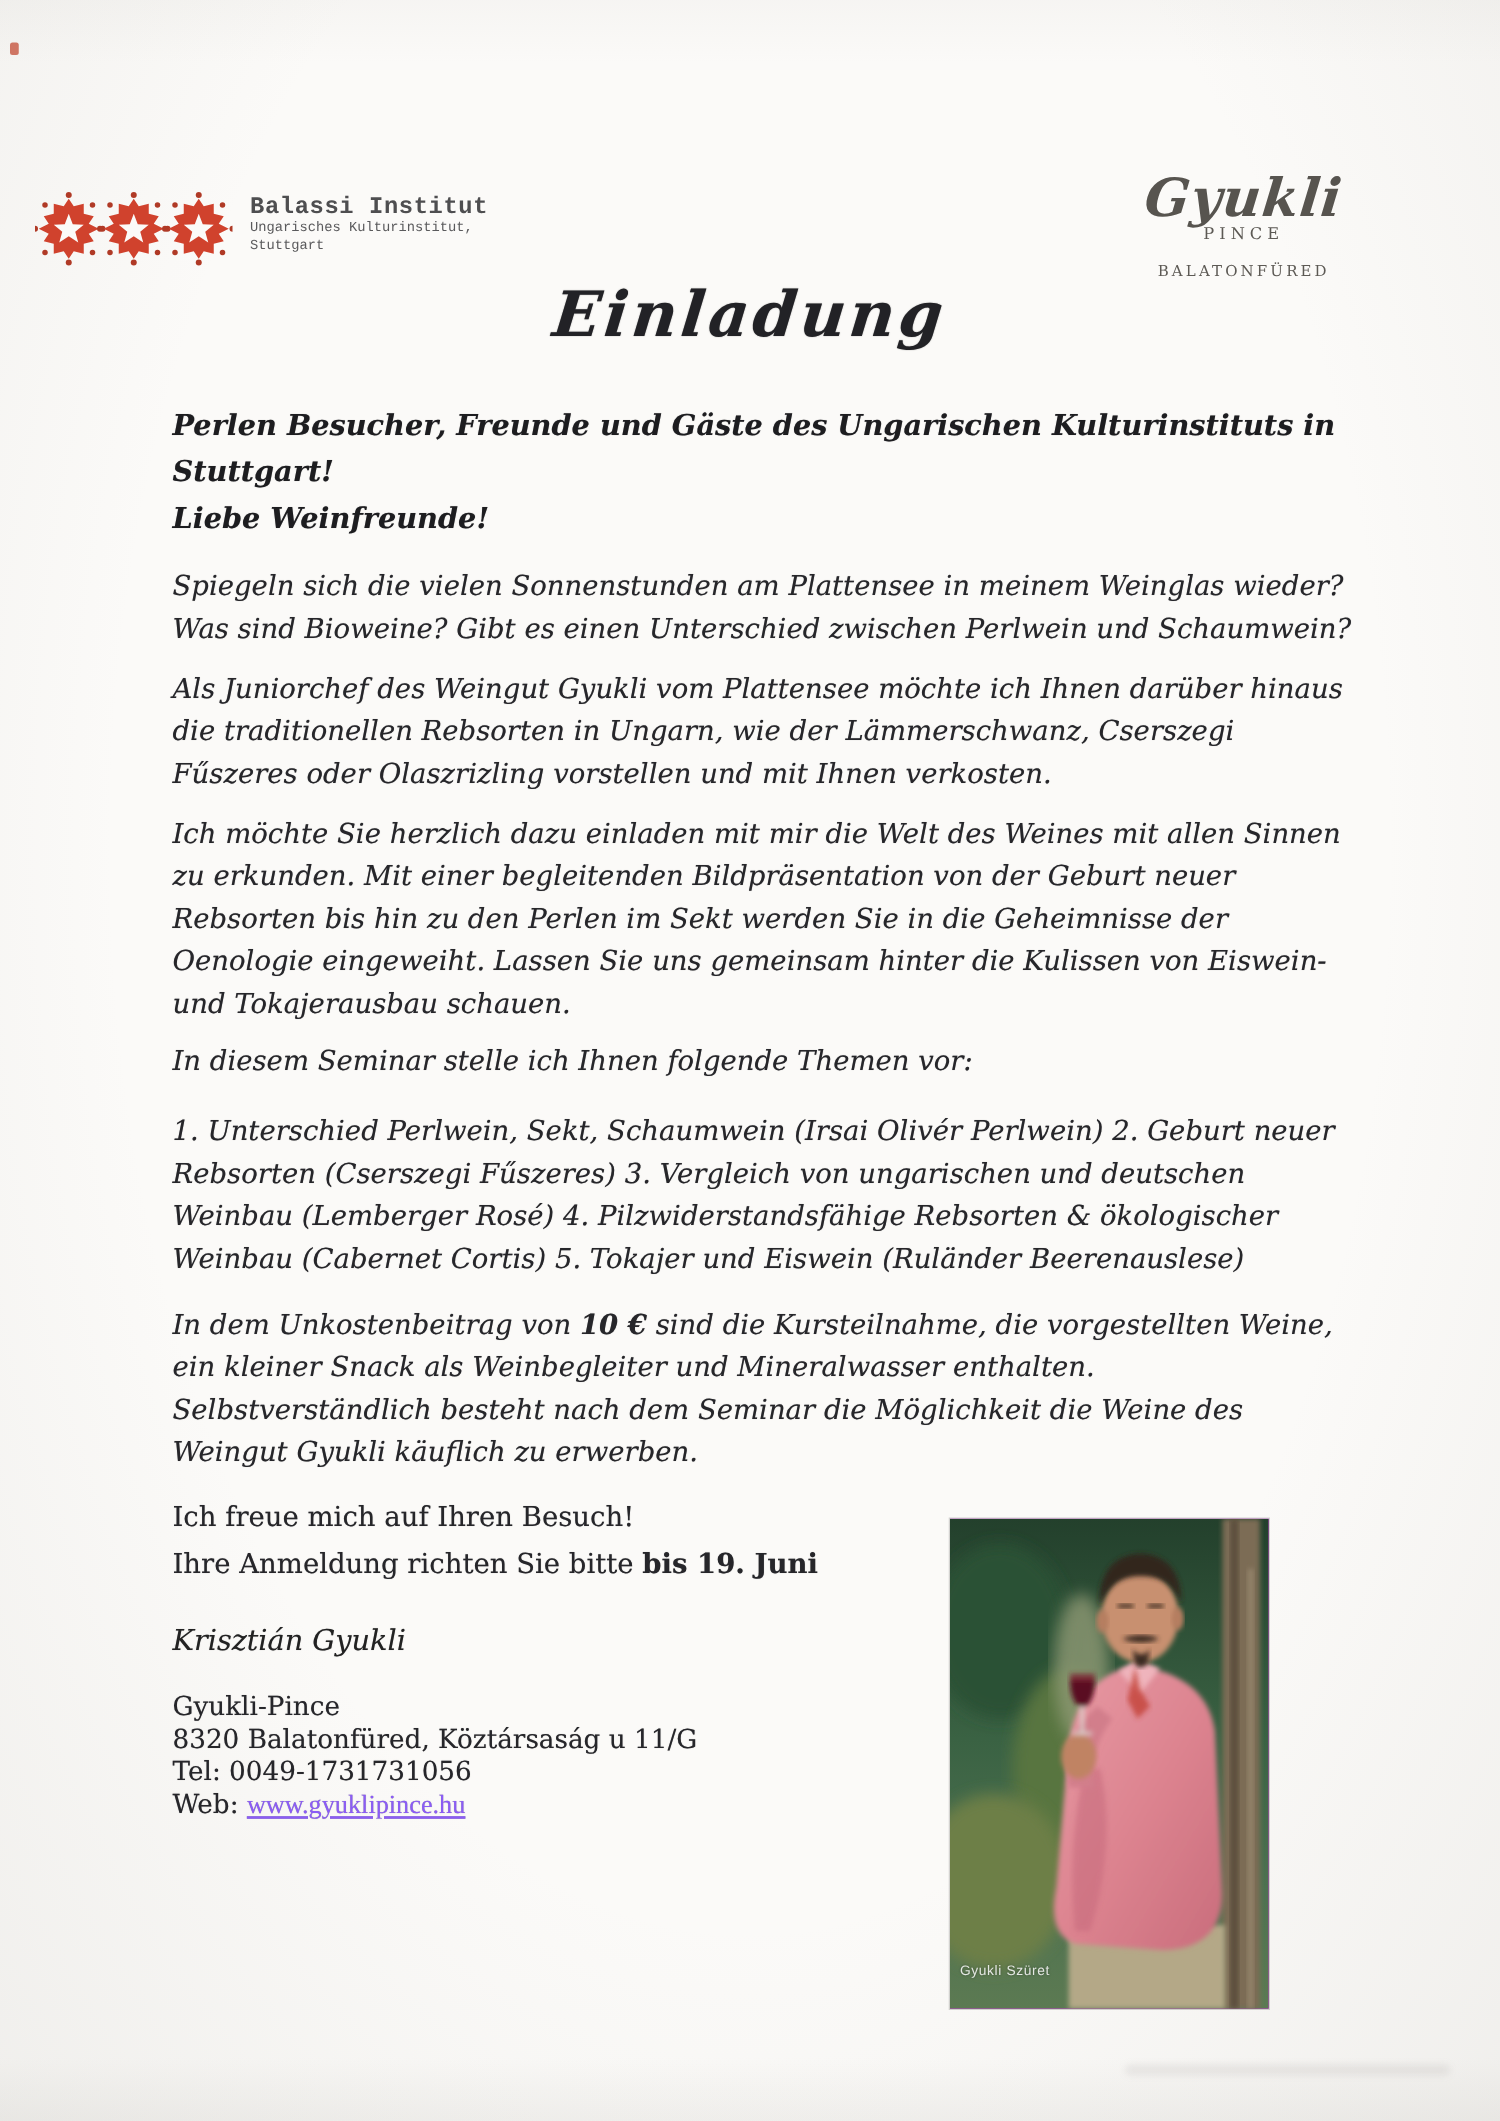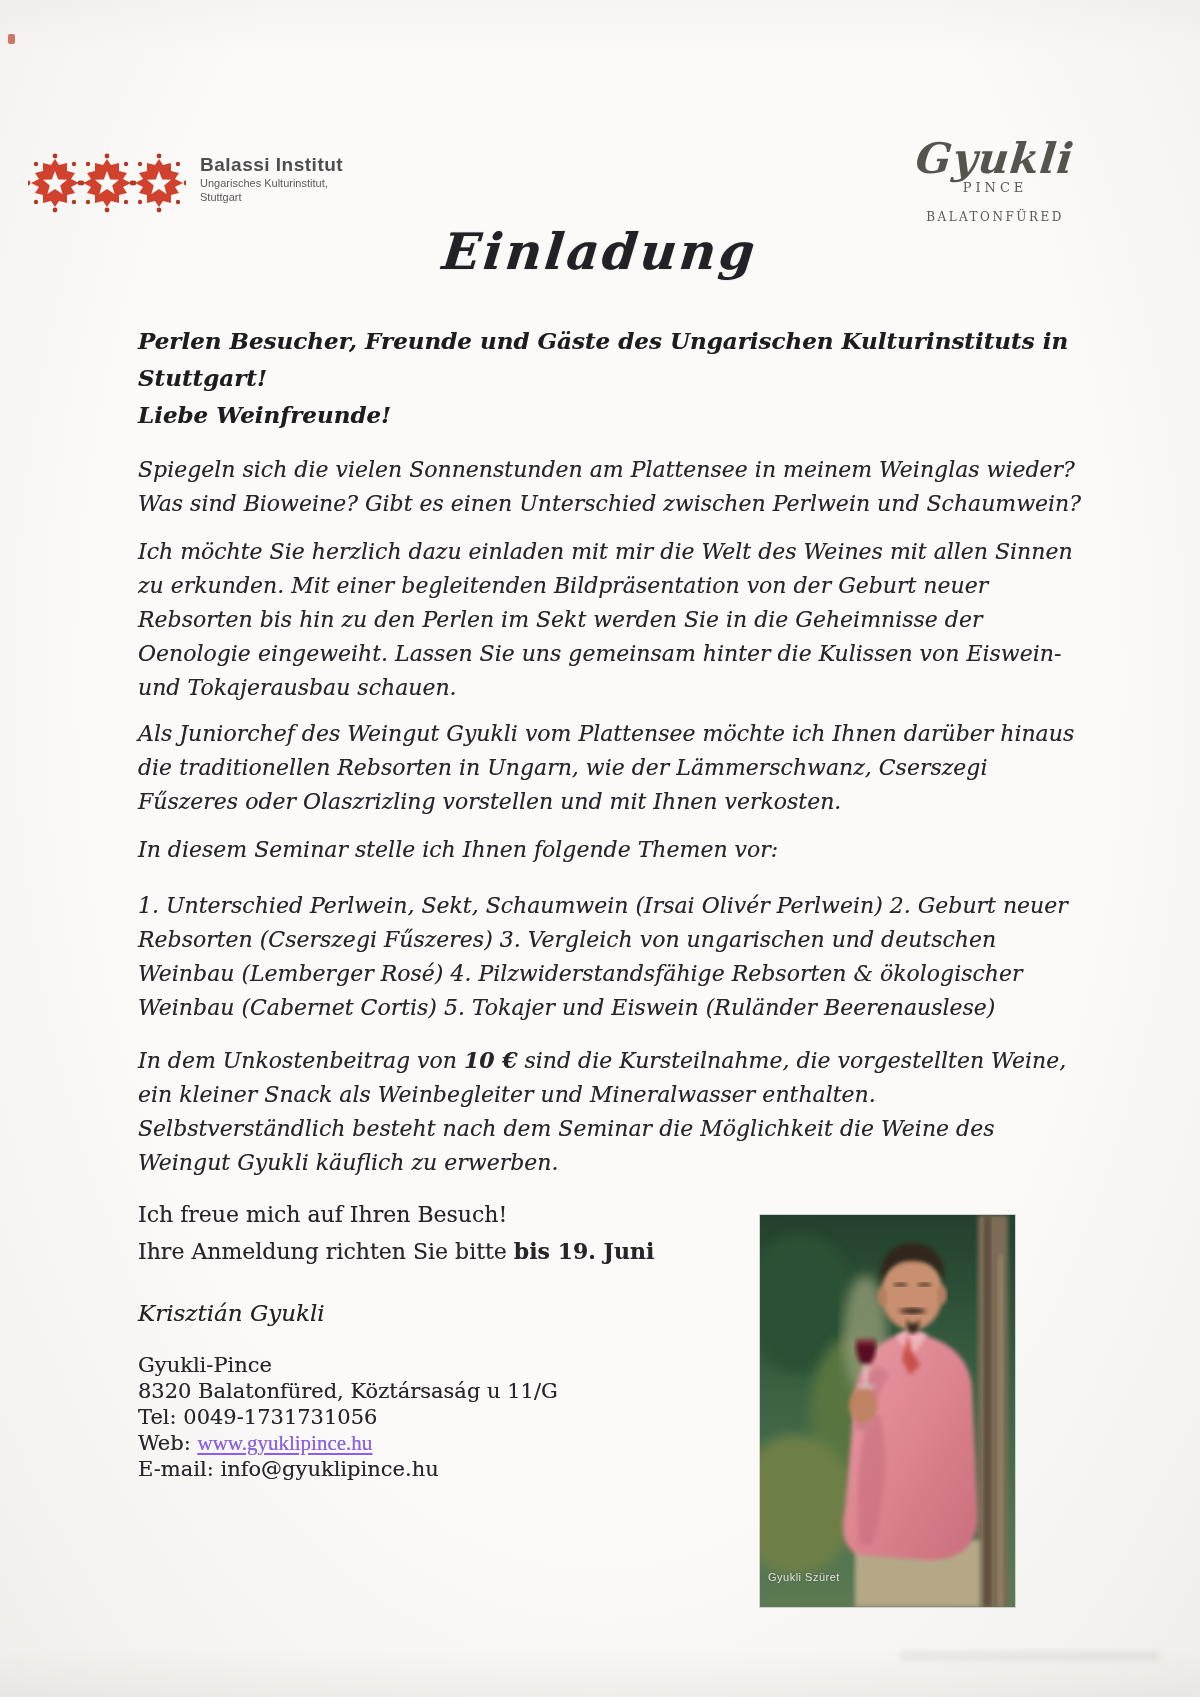--- a/index.html
+++ b/index.html
@@ -18,21 +18,21 @@
     background:
       radial-gradient(ellipse at 50% 40%, rgba(255,255,255,0) 60%, rgba(190,188,182,0.18) 100%),
       linear-gradient(180deg, rgba(200,198,192,0.10) 0%, rgba(255,255,255,0) 3%, rgba(255,255,255,0) 97%, rgba(190,188,182,0.16) 100%);
   }
   .artifact-red{position:absolute;left:8px;top:34px;width:7px;height:10px;background:#c65540;opacity:.8;border-radius:2px;}
   .artifact-smudge{position:absolute;left:900px;top:1652px;width:260px;height:8px;background:rgba(120,118,112,0.12);filter:blur(3px);border-radius:4px;}
 
   
   .balassi{position:absolute;left:28px;top:150px;display:flex;align-items:flex-start;gap:14px;}
   .balassi-stars{display:flex;gap:2px;margin-top:2px;}
-  .balassi-text{font-family:Liberation Sans, sans-serif;color:#4a4a4c;margin-top:4px;}
+  .balassi-text{font-family:Liberation Mono, monospace;color:#4a4a4c;margin-top:4px;}
   .b-name{font-size:19px;font-weight:bold;letter-spacing:.5px;color:#4e4e50;}
   .b-sub{font-size:11px;line-height:13px;color:#5a5a5c;margin-top:1px;}
   .gyukli-logo{position:absolute;right:100px;top:138px;text-align:center;color:#55524f;width:210px;}
   .g-script{font-style:italic;font-weight:bold;font-size:42px;line-height:42px;letter-spacing:1px;transform:skewX(-6deg);color:#57544f;}
   .g-pince{font-size:13px;letter-spacing:4px;margin-top:0px;color:#5c5954;}
   .g-bfured{font-size:12px;letter-spacing:2.5px;margin-top:15px;color:#5c5954;}
 
   
   .title{
     position:absolute;left:0;right:0;top:222px;margin:0;text-align:center;
@@ -128,44 +128,43 @@
   <div class="content">
 
     <div class="greeting">
       <span>Perlen Besucher, Freunde und Gäste des Ungarischen Kulturinstituts in</span>
       <span>Stuttgart!</span>
       <span>Liebe Weinfreunde!</span>
     </div>
 
     <p class="para p1">Spiegeln sich die vielen Sonnenstunden am Plattensee in meinem Weinglas wieder? Was sind Bioweine? Gibt es einen Unterschied zwischen Perlwein und Schaumwein?</p>
 
+    <p class="para p3">Als Juniorchef des Weingut Gyukli vom Plattensee möchte ich Ihnen darüber hinaus die traditionellen Rebsorten in Ungarn, wie der Lämmerschwanz, Cserszegi Fűszeres oder Olaszrizling vorstellen und mit Ihnen verkosten.</p>
+
     <p class="para p2">Ich möchte Sie herzlich dazu einladen mit mir die Welt des Weines mit allen Sinnen zu erkunden. Mit einer begleitenden Bildpräsentation von der Geburt neuer Rebsorten bis hin zu den Perlen im Sekt werden Sie in die Geheimnisse der Oenologie eingeweiht. Lassen Sie uns gemeinsam hinter die Kulissen von Eiswein- und Tokajerausbau schauen.</p>
-
-    <p class="para p3">Als Juniorchef des Weingut Gyukli vom Plattensee möchte ich Ihnen darüber hinaus die traditionellen Rebsorten in Ungarn, wie der Lämmerschwanz, Cserszegi Fűszeres oder Olaszrizling vorstellen und mit Ihnen verkosten.</p>
 
     <p class="para p4">In diesem Seminar stelle ich Ihnen folgende Themen vor:</p>
 
     <p class="para topics">1. Unterschied Perlwein, Sekt, Schaumwein (Irsai Olivér Perlwein) 2. Geburt neuer Rebsorten (Cserszegi Fűszeres) 3. Vergleich von ungarischen und deutschen Weinbau (Lemberger Rosé) 4. Pilzwiderstandsfähige Rebsorten &amp; ökologischer Weinbau (Cabernet Cortis) 5. Tokajer und Eiswein (Ruländer Beerenauslese)</p>
 
 
     <p class="para cost"><span>In dem Unkostenbeitrag von  </span><b class="inlinebold">10 €</b><span> sind die Kursteilnahme, die vorgestellten Weine, ein kleiner Snack als Weinbegleiter und Mineralwasser enthalten.</span><span class="line2">Selbstverständlich besteht nach dem Seminar die Möglichkeit die Weine des Weingut Gyukli käuflich zu erwerben.</span></p>
 
     <div class="closing">
       <span class="cl">Ich freue mich auf Ihren Besuch!</span>
       <span class="cl"><span>Ihre Anmeldung richten Sie bitte </span><b class="inlinebold">bis 19. Juni</b></span>
     </div>
 
     <div class="signature">Krisztián Gyukli</div>
 
     <div class="contact">
       <span class="c-line">Gyukli-Pince</span>
       <span class="c-line">8320 Balatonfüred, Köztársaság u 11/G</span>
       <span class="c-line">Tel: 0049-1731731056</span>
       <span class="c-line"><span>Web: </span><a class="doclink" href="#">www.gyuklipince.hu</a></span>
-      <span class="c-line"><span>E-mail: </span><span>info@gyuklipince.hu</span></span>
     </div>
   </div>
 
   <div class="photo">
     <svg width="255" height="392" viewBox="0 0 255 392">
       <defs>
         <linearGradient id="bgGreen" x1="0" y1="0" x2="0" y2="1">
           <stop offset="0" stop-color="#23402c"></stop>
           <stop offset="0.45" stop-color="#3a6243"></stop>
           <stop offset="0.75" stop-color="#4d7150"></stop>

